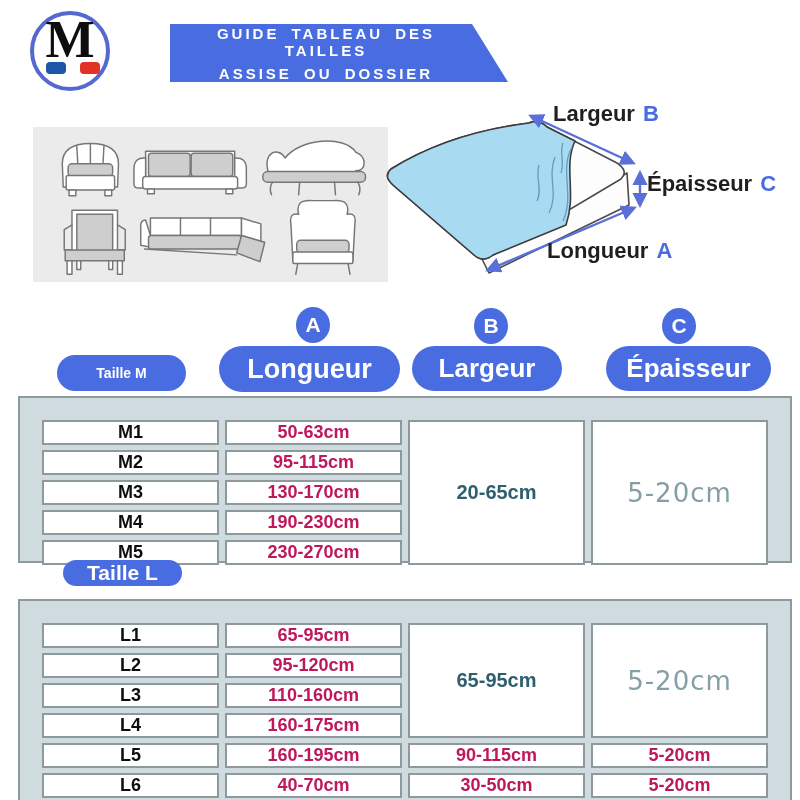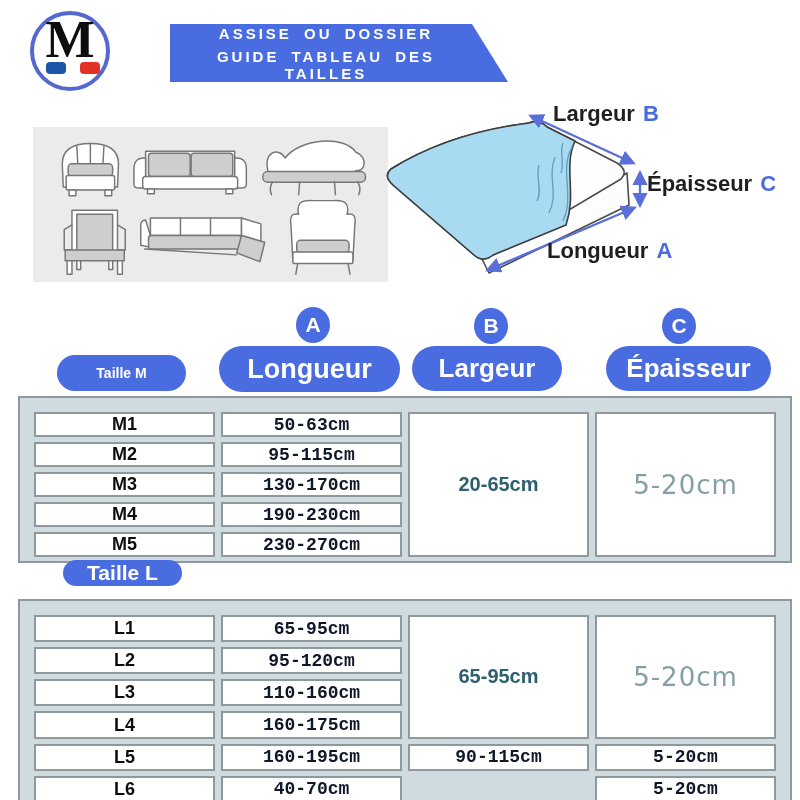--- a/index.html
+++ b/index.html
@@ -42,43 +42,43 @@
   .pill{background:#4a6ce1;color:#fff;font-weight:bold;border-radius:24px;
         display:flex;align-items:center;justify-content:center;}
   #pill-longueur{left:219px;top:346px;width:181px;height:46px;font-size:27px;}
   #pill-largeur{left:412px;top:346px;width:150px;height:45px;font-size:26px;}
   #pill-epaisseur{left:606px;top:346px;width:165px;height:45px;font-size:26px;}
   #pill-taille-m{left:57px;top:355px;width:129px;height:36px;font-size:14px;border-radius:18px;}
   #pill-taille-l{left:63px;top:560px;width:119px;height:26px;font-size:21px;border-radius:17px;}
 
   
   .size-table{background:#cfdbde;border:2px solid #8e999d;box-sizing:border-box;
-      display:grid;grid-template-columns:repeat(4,1fr);padding:14px;gap:5px 6px;}
+      display:grid;grid-template-columns:repeat(4,1fr);padding:22px;gap:5px 6px;}
   #table-m{left:18px;top:396px;width:774px;height:167px;grid-template-rows:repeat(5,1fr);}
   #table-l{left:18px;top:599px;width:774px;height:220px;grid-template-rows:repeat(6,1fr);}
   .cell{background:#fff;border:2px solid #8e999d;display:flex;align-items:center;
         justify-content:center;font-weight:bold;font-size:18px;box-sizing:border-box;}
   .cell.size{color:#0d0d0d;}
-  .cell.val{color:#0f172a;font-family:Liberation Mono, monospace;}
+  .cell.val{color:#be185d;}
   .cell.merged-b{font-size:20px;color:#2e5f6e;}
   .cell.merged-c{font-size:26px;font-weight:normal;color:#84a0a6;
         font-family:"DejaVu Sans",sans-serif;letter-spacing:1px;}
 </style>
 </head>
 <body>
 
 <div class="abs logo">
   <div class="logo-m">M</div>
   <div class="flag-pill flag-blue"></div>
   <div class="flag-pill flag-red"></div>
 </div>
 
 <div class="abs banner">
+  <div>GUIDE TABLEAU DES TAILLES</div>
   <div>ASSISE OU DOSSIER</div>
-  <div>GUIDE TABLEAU DES TAILLES</div>
 </div>
 
 <div class="abs furniture">
   <svg viewBox="0 0 360 160" width="355" height="155">
     <g stroke="#767676" stroke-width="1.5" fill="#ffffff" stroke-linejoin="round" stroke-linecap="round">
       <g>
         <path d="M28,62 L27,38 Q27,17 56,17 Q85,17 85,38 L84,62 Z"></path>
         <path d="M42,20 L43,38 M56,17.5 L56,38 M70,20 L69,38" fill="none"></path>
         <rect x="33" y="38" width="46" height="13" rx="4" fill="#cecece"></rect>
         <rect x="31" y="50" width="50" height="15" rx="2"></rect>
@@ -195,14 +195,15 @@
   <div class="cell size" style="grid-area:4/1">L4</div>
   <div class="cell val" style="grid-area:4/2">160-175cm</div>
   <div class="cell merged-b" style="grid-area:1/3/span 4/4">65-95cm</div>
   <div class="cell merged-c" style="grid-area:1/4/span 4/5">5-20cm</div>
   <div class="cell size" style="grid-area:5/1">L5</div>
   <div class="cell val" style="grid-area:5/2">160-195cm</div>
   <div class="cell val" style="grid-area:5/3">90-115cm</div>
   <div class="cell val" style="grid-area:5/4">5-20cm</div>
   <div class="cell size" style="grid-area:6/1">L6</div>
   <div class="cell val" style="grid-area:6/2">40-70cm</div>
+  <div class="cell val" style="grid-area:6/3">30-50cm</div>
   <div class="cell val" style="grid-area:6/4">5-20cm</div>
 </div>
 
 </body></html>

